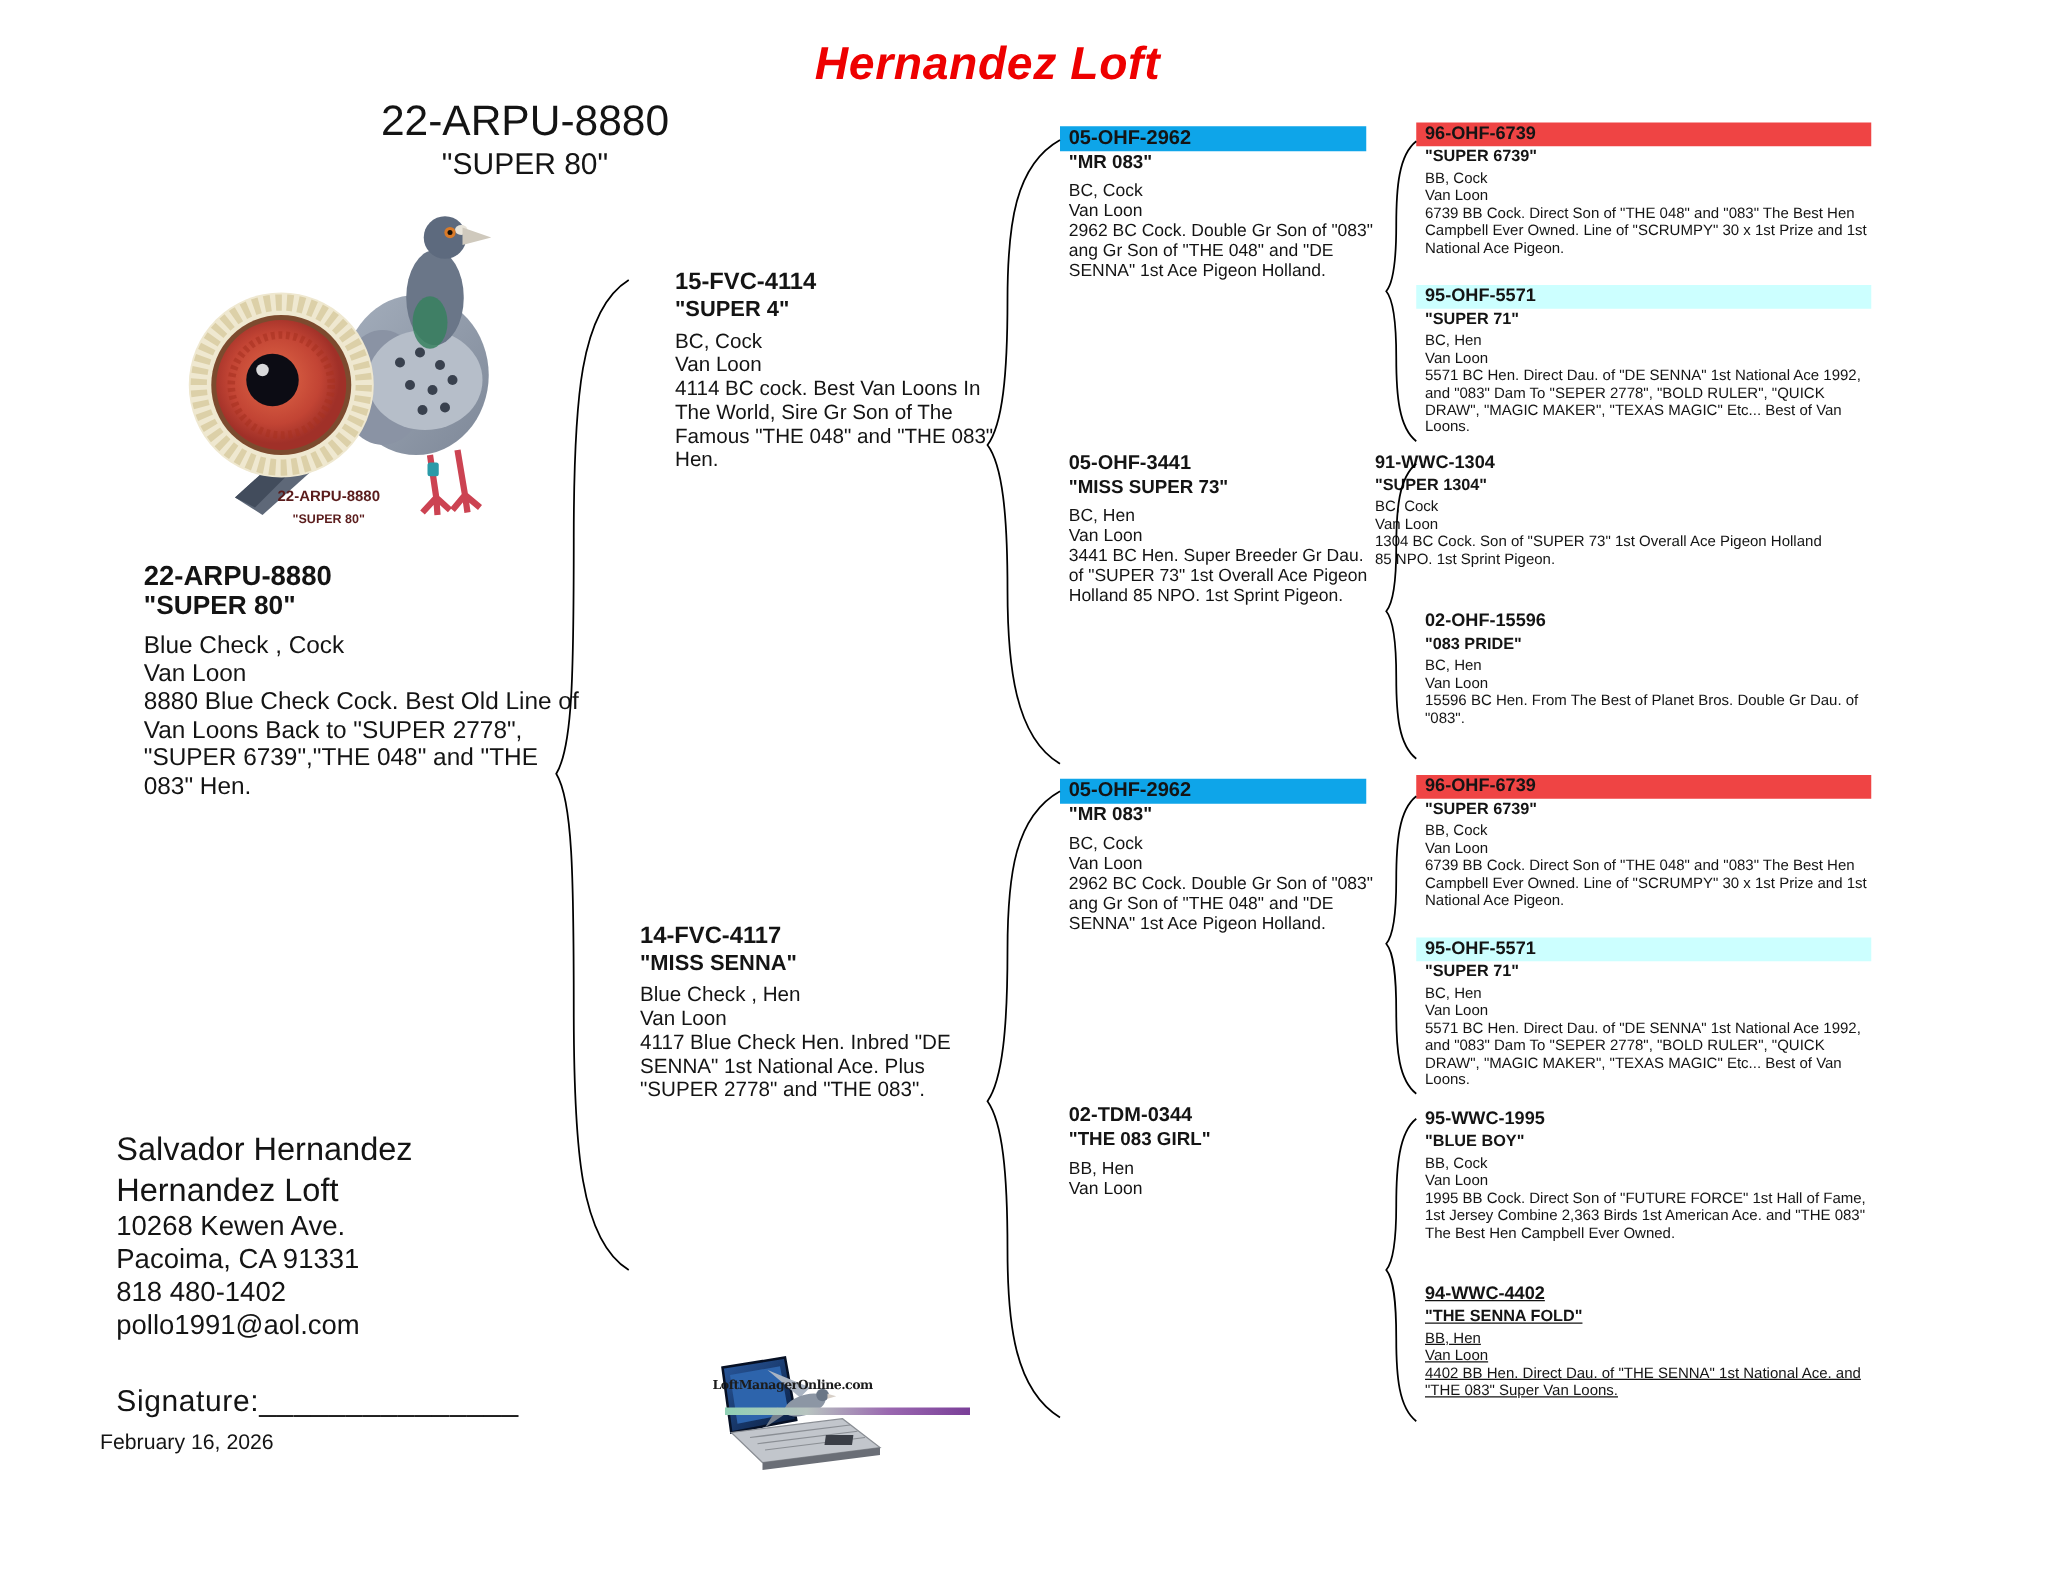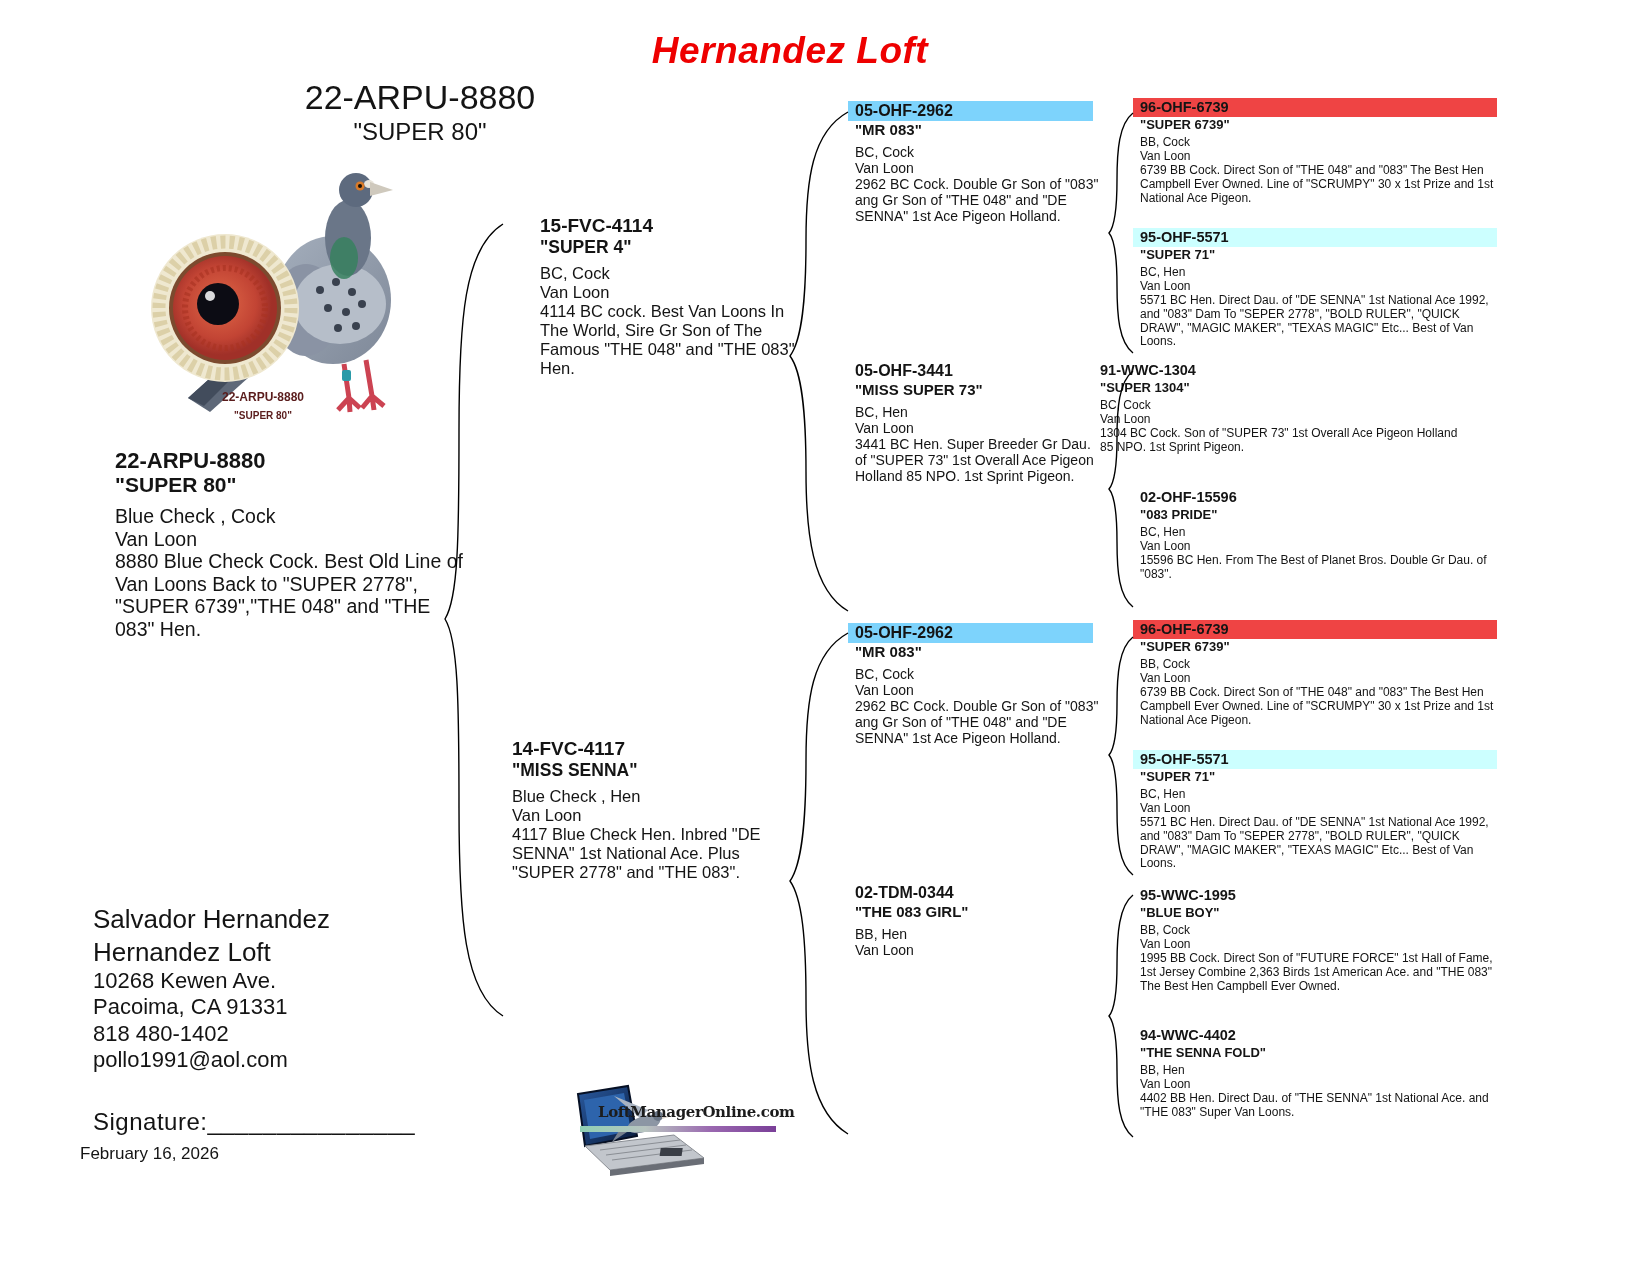--- a/index.html
+++ b/index.html
@@ -42,38 +42,38 @@
   .g2 .name { font-size:17.5px; margin-bottom:7px; }
 
   .g3 { width:245px; font-size:14px; }
   .g3 .band { font-size:16px; width:245px; margin-left:-7px; padding:1px 0 1px 7px; }
   .g3 .name { font-size:15px; }
 
   .g4 { width:364px; font-size:12px; line-height:1.16; }
   .g4 .band { font-size:14.5px; width:364px; margin-left:-7px; padding:1px 0 1px 7px; }
   .g4 .name { font-size:13px; margin-bottom:4px; }
 
-  .hl-pink   { background:#7dd3fc; }
+  .hl-pink   { background:#0ea5e9; }
   .hl-purple { background:#ef4444; }
   .hl-cyan   { background:#ccffff; }
 
   
   #owner { left:93px; top:903px; }
   #owner .owner-name, #owner .owner-loft { font-size:26px; line-height:1.25; }
   #owner .owner-line { font-size:22px; line-height:1.2; }
 
   #signature { left:93px; top:1108px; font-size:24px; letter-spacing:0.5px; }
   #date-line { left:80px; top:1144px; font-size:17px; }
 
   
   #logo { left:552px; top:1082px; width:245px; height:95px; }
   #logo-bar { left:580px; top:1126px; width:196px; height:6px;
     background:linear-gradient(90deg,#8fd0b4,#b8c4c0,#9a68b0,#7a3f98); }
-  #logo-text { left:598px; top:1103px; width:180px;
-    font-family:"DejaVu Serif", serif; font-weight:bold; font-size:15px;
+  #logo-text { left:570px; top:1103px; width:180px;
+    font-family:"DejaVu Serif", serif; font-weight:bold; font-size:10px;
     letter-spacing:-0.4px; color:#1c1c1c; }
 
   svg.overlay { position:absolute; left:0; top:0; pointer-events:none; }
   .brace { fill:none; stroke:#000; stroke-width:1.4px; }
 </style>
 </head>
 <body>
 
 <div id="page">
 
@@ -238,21 +238,21 @@
     <div class="meta">Van Loon</div>
     <div class="desc">5571 BC Hen. Direct Dau. of "DE SENNA" 1st National Ace 1992, and "083" Dam To "SEPER 2778", "BOLD RULER", "QUICK DRAW", "MAGIC MAKER", "TEXAS MAGIC" Etc... Best of Van Loons.</div>
   </div>
   <div class="abs entry g4" style="left:1140px; top:886px;">
     <div class="band">95-WWC-1995</div>
     <div class="name">"BLUE BOY"</div>
     <div class="meta">BB, Cock</div>
     <div class="meta">Van Loon</div>
     <div class="desc">1995 BB Cock. Direct Son of "FUTURE FORCE" 1st Hall of Fame, 1st Jersey Combine 2,363 Birds 1st American Ace. and "THE 083" The Best Hen Campbell Ever Owned.</div>
   </div>
-  <div class="abs entry g4" style="left:1140px; top:1026px;">
+  <div class="abs entry g4" style="left:1140px; top:1026px;text-decoration:underline;">
     <div class="band">94-WWC-4402</div>
     <div class="name">"THE SENNA FOLD"</div>
     <div class="meta">BB, Hen</div>
     <div class="meta">Van Loon</div>
     <div class="desc">4402 BB Hen. Direct Dau. of "THE SENNA" 1st National Ace. and "THE 083" Super Van Loons.</div>
   </div>
 
   <svg class="overlay" width="1650" height="1275" viewBox="0 0 1650 1275">
     <path class="brace" d="M 503 224 C 464 248 459 320 459 430 C 459 540 458 598 445 619 C 458 640 459 700 459 808 C 459 918 464 992 503 1016"></path>
     <path class="brace" d="M 848 112 C 812 132 806 180 806 240 C 806 300 802 340 790 356 C 802 372 806 412 806 472 C 806 532 812 590 848 611"></path>

